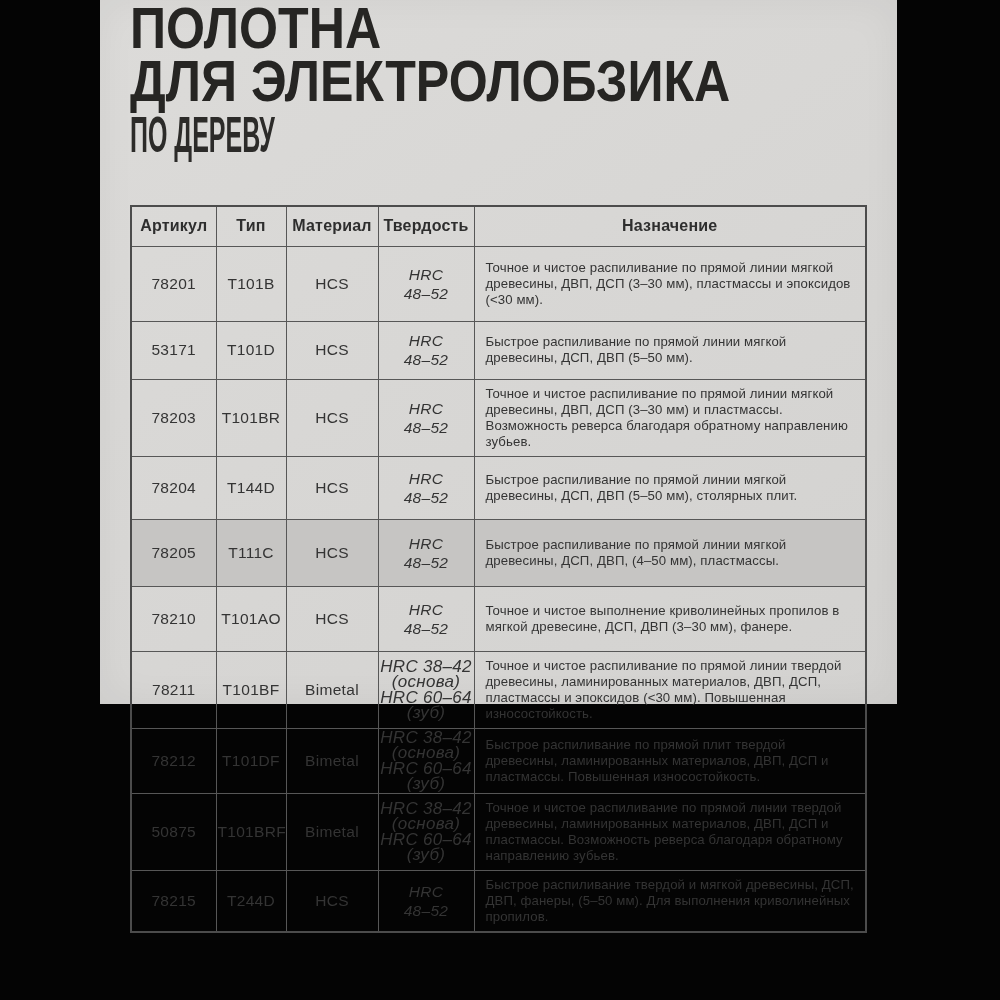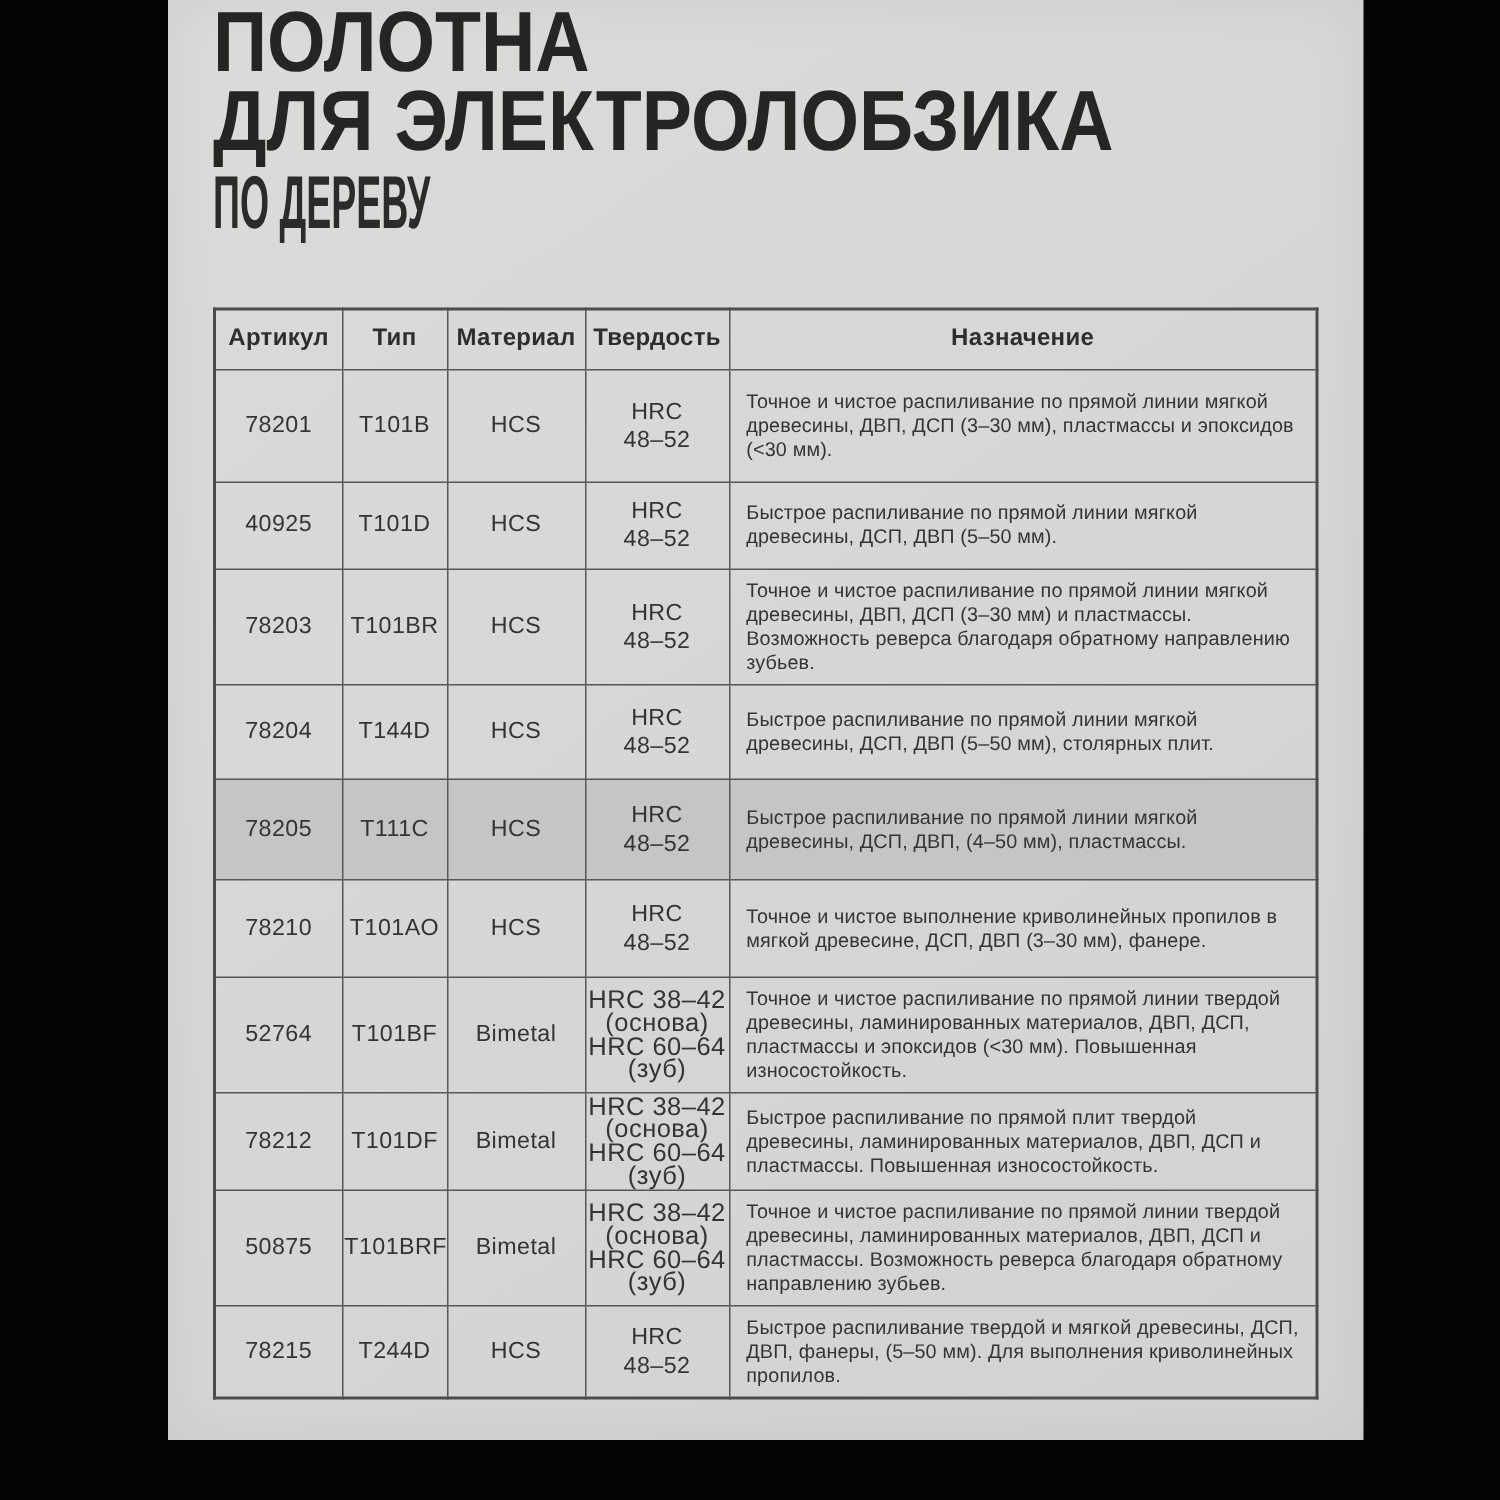--- a/index.html
+++ b/index.html
@@ -9,22 +9,22 @@
     font-family: "Liberation Sans", "DejaVu Sans", sans-serif;
     overflow: hidden;
   }
   .stage {
     position: relative;
     width: 1000px; height: 1000px;
     background: #040404;
   }
   .page {
     position: absolute;
-    left: 112px; top: 0;
-    width: 797px; height: 960px;
+    left: 100px; top: 0;
+    width: 797px; height: 704px;
     background: linear-gradient(145deg, #dcdbd9 0%, #d8d7d5 45%, #d3d2d0 100%);
     box-shadow: inset 0 0 40px rgba(0,0,0,0.05);
   }
   .title-block {
     position: absolute;
     left: 30px; top: 2px;
     color: #262523;
   }
   .title-line {
     font-weight: 900;
@@ -73,21 +73,21 @@
     vertical-align: middle;
     letter-spacing: 0.3px;
   }
   td.c-purp {
     font-size: 13.2px;
     line-height: 16px;
     text-align: left;
     padding: 6px 10px 6px 11px;
     letter-spacing: 0.1px;
   }
-  td.c-hard { line-height: 19px; }
+  td.c-hard { line-height: 19px; font-style: italic; }
   td.c-hard.small { font-size: 17px; line-height: 15.5px; }
   tbody tr.hl td { background: #c6c5c3; }
   
   tbody tr:nth-child(1)  { height: 75px; }
   tbody tr:nth-child(2)  { height: 58px; }
   tbody tr:nth-child(3)  { height: 67px; }
   tbody tr:nth-child(4)  { height: 63px; }
   tbody tr:nth-child(5)  { height: 67px; }
   tbody tr:nth-child(6)  { height: 65px; }
   tbody tr:nth-child(7)  { height: 70px; }
@@ -130,21 +130,21 @@
     <td class="c-art">78201</td>
     <td class="c-type">T101B</td>
     <td class="c-mat">HCS</td>
     <td class="c-hard">
               <div>HRC</div>
               <div>48–52</div>
             </td>
     <td class="c-purp">Точное и чистое распиливание по прямой линии мягкой древесины, ДВП, ДСП (3–30 мм), пластмассы и эпоксидов (&lt;30 мм).</td>
   </tr>
           <tr>
-    <td class="c-art">40925</td>
+    <td class="c-art">53171</td>
     <td class="c-type">T101D</td>
     <td class="c-mat">HCS</td>
     <td class="c-hard">
               <div>HRC</div>
               <div>48–52</div>
             </td>
     <td class="c-purp">Быстрое распиливание по прямой линии мягкой древесины, ДСП, ДВП (5–50 мм).</td>
   </tr>
           <tr>
     <td class="c-art">78203</td>
@@ -180,21 +180,21 @@
     <td class="c-art">78210</td>
     <td class="c-type">T101AO</td>
     <td class="c-mat">HCS</td>
     <td class="c-hard">
               <div>HRC</div>
               <div>48–52</div>
             </td>
     <td class="c-purp">Точное и чистое выполнение криволинейных пропилов в мягкой древесине, ДСП, ДВП (3–30 мм), фанере.</td>
   </tr>
           <tr>
-    <td class="c-art">52764</td>
+    <td class="c-art">78211</td>
     <td class="c-type">T101BF</td>
     <td class="c-mat">Bimetal</td>
     <td class="c-hard small">
               <div>HRC 38–42</div>
               <div>(основа)</div>
               <div>HRC 60–64</div>
               <div>(зуб)</div>
             </td>
     <td class="c-purp">Точное и чистое распиливание по прямой линии твердой древесины, ламинированных материалов, ДВП, ДСП, пластмассы и эпоксидов (&lt;30 мм). Повышенная износостойкость.</td>
   </tr>

